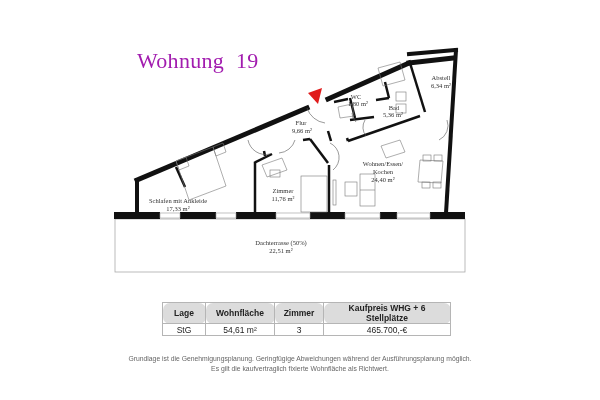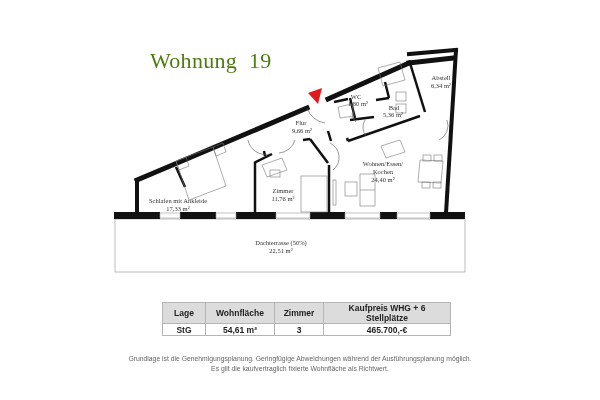--- a/index.html
+++ b/index.html
@@ -1,23 +1,23 @@
 <!DOCTYPE html>
 <html><head>
 <meta charset="utf-8">
 <style>
   html, body { margin:0; padding:0; background:#ffffff; }
   body { width:600px; height:400px; position:relative; overflow:hidden; font-family:"Liberation Serif", serif; }
-  .title { position:absolute; left:150px; top:48px; font-family:"Liberation Serif", serif; font-size:22px; color:#4d7c0f; letter-spacing:0.3px; word-spacing:6px; }
+  .title { position:absolute; left:137px; top:48px; font-family:"Liberation Serif", serif; font-size:22px; color:#a21caf; letter-spacing:0.3px; word-spacing:6px; }
   svg.plan { position:absolute; left:0; top:0; }
   .rlabel { font-family:"Liberation Serif", serif; font-size:6.5px; fill:#333; text-anchor:middle; }
   .tbl { position:absolute; left:162px; top:302px; border-collapse:collapse; font-family:"Liberation Sans", sans-serif; font-size:8.5px; color:#222; }
   .tbl th, .tbl td { border:1px solid #b5b5b5; padding:0 4px; height:11px; text-align:center; }
-  .tbl th { background:#dcdcdc; font-weight:bold; }
-  .tbl td { background:#ffffff; font-weight:bold; }
+  .tbl th { background:#dcdcdc; font-weight:bold;border-radius:7px; }
+  .tbl td { background:#ffffff; font-weight:normal; }
   .note { position:absolute; left:0; width:600px; text-align:center; font-family:"Liberation Sans", sans-serif; font-size:6.8px; color:#666; line-height:10px; }
 </style>
 </head>
 <body>
 
 <div class="title">Wohnung  19</div>
 
 <svg class="plan" width="600" height="400" viewBox="0 0 600 400">
 
   <rect x="115" y="219" width="350" height="53" fill="none" stroke="#aaa" stroke-width="0.8"></rect>

